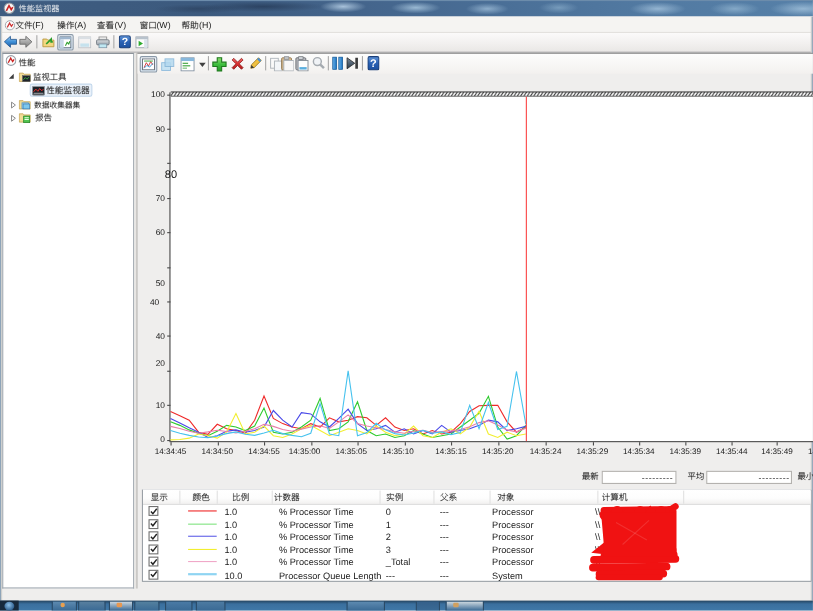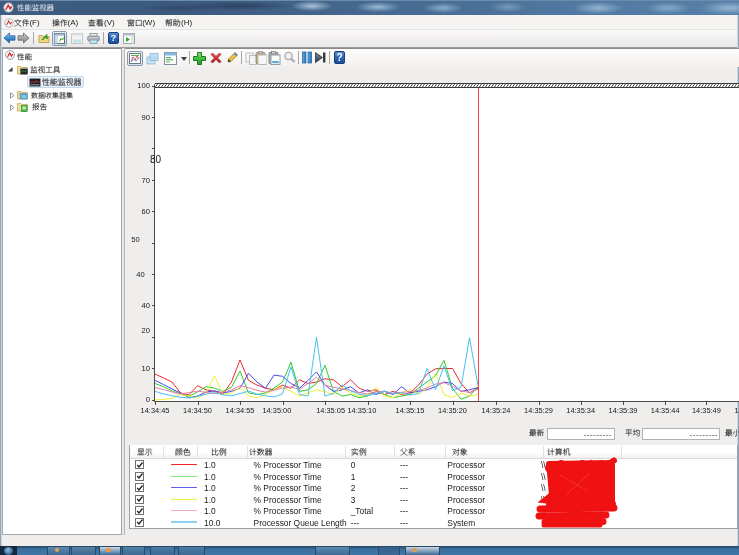--- a/index.html
+++ b/index.html
@@ -373,42 +373,42 @@
 <div class="lat" style="left:121px;top:395.3px;width:29px;text-align:right;font-size:7.6px;color:#161616">0</div>
 <div class="ab" style="left:151.5px;top:399.5px;width:3px;height:1px;background:#4a4a4a"></div>
 <div class="lat" style="left:121px;top:363.9px;width:29px;text-align:right;font-size:7.6px;color:#161616">10</div>
 <div class="ab" style="left:151.5px;top:368.1px;width:3px;height:1px;background:#4a4a4a"></div>
 <div class="lat" style="left:121px;top:326px;width:29px;text-align:right;font-size:7.6px;color:#161616">20</div>
 <div class="ab" style="left:151.5px;top:336.7px;width:3px;height:1px;background:#4a4a4a"></div>
 <div class="lat" style="left:121px;top:301.1px;width:29px;text-align:right;font-size:7.6px;color:#161616">40</div>
 <div class="ab" style="left:151.5px;top:305.3px;width:3px;height:1px;background:#4a4a4a"></div>
 <div class="lat" style="left:121px;top:269.7px;width:39px;text-align:center;font-size:7.6px;color:#161616">40</div>
 <div class="ab" style="left:151.5px;top:273.9px;width:3px;height:1px;background:#4a4a4a"></div>
-<div class="lat" style="left:121px;top:235px;width:29px;text-align:center;font-size:7.6px;color:#161616">50</div>
+<div class="lat" style="left:121px;top:253px;width:29px;text-align:right;font-size:7.6px;color:#161616">50</div>
 <div class="ab" style="left:151.5px;top:242.5px;width:3px;height:1px;background:#4a4a4a"></div>
 <div class="lat" style="left:121px;top:206.9px;width:29px;text-align:right;font-size:7.6px;color:#161616">60</div>
 <div class="ab" style="left:151.5px;top:211.1px;width:3px;height:1px;background:#4a4a4a"></div>
 <div class="lat" style="left:121px;top:175.5px;width:29px;text-align:right;font-size:7.6px;color:#161616">70</div>
 <div class="ab" style="left:151.5px;top:179.7px;width:3px;height:1px;background:#4a4a4a"></div>
 <div class="lat" style="left:121px;top:154px;width:40px;text-align:right;font-size:10px;color:#161616">80</div>
 <div class="ab" style="left:151.5px;top:148.3px;width:3px;height:1px;background:#4a4a4a"></div>
 <div class="lat" style="left:121px;top:112.7px;width:29px;text-align:right;font-size:7.6px;color:#161616">90</div>
 <div class="ab" style="left:151.5px;top:116.9px;width:3px;height:1px;background:#4a4a4a"></div>
 <div class="lat" style="left:121px;top:81.3px;width:29px;text-align:right;font-size:7.6px;color:#161616">100</div>
 <div class="ab" style="left:151.5px;top:85.5px;width:3px;height:1px;background:#4a4a4a"></div>
 <div class="ab" style="left:155.0px;top:401.5px;width:1px;height:3px;background:#4a4a4a"></div>
 <div class="lat" style="left:135.0px;top:405.5px;width:40px;text-align:center;font-size:7.4px;color:#161616">14:34:45</div>
 <div class="ab" style="left:197.5px;top:401.5px;width:1px;height:3px;background:#4a4a4a"></div>
 <div class="lat" style="left:177.5px;top:405.5px;width:40px;text-align:center;font-size:7.4px;color:#161616">14:34:50</div>
 <div class="ab" style="left:240.0px;top:401.5px;width:1px;height:3px;background:#4a4a4a"></div>
 <div class="lat" style="left:220.0px;top:405.5px;width:40px;text-align:center;font-size:7.4px;color:#161616">14:34:55</div>
 <div class="ab" style="left:282.5px;top:401.5px;width:1px;height:3px;background:#4a4a4a"></div>
 <div class="lat" style="left:262.5px;top:405.5px;width:40px;text-align:left;font-size:7.4px;color:#161616">14:35:00</div>
 <div class="ab" style="left:325.0px;top:401.5px;width:1px;height:3px;background:#4a4a4a"></div>
-<div class="lat" style="left:305.0px;top:405.5px;width:40px;text-align:right;font-size:7.4px;color:#161616">14:35:05</div>
+<div class="lat" style="left:305.0px;top:405.5px;width:40px;text-align:left;font-size:7.4px;color:#161616">14:35:05</div>
 <div class="ab" style="left:367.5px;top:401.5px;width:1px;height:3px;background:#4a4a4a"></div>
 <div class="lat" style="left:347.5px;top:405.5px;width:40px;font-size:7.4px;color:#161616">14:35:10</div>
 <div class="ab" style="left:410.0px;top:401.5px;width:1px;height:3px;background:#4a4a4a"></div>
 <div class="lat" style="left:390.0px;top:405.5px;width:40px;text-align:center;font-size:7.4px;color:#161616">14:35:15</div>
 <div class="ab" style="left:452.5px;top:401.5px;width:1px;height:3px;background:#4a4a4a"></div>
 <div class="lat" style="left:432.5px;top:405.5px;width:40px;text-align:center;font-size:7.4px;color:#161616">14:35:20</div>
 <div class="ab" style="left:496.0px;top:401.5px;width:1px;height:3px;background:#4a4a4a"></div>
 <div class="lat" style="left:476.0px;top:405.5px;width:40px;text-align:center;font-size:7.4px;color:#161616">14:35:24</div>
 <div class="ab" style="left:538.5px;top:401.5px;width:1px;height:3px;background:#4a4a4a"></div>
 <div class="lat" style="left:518.5px;top:405.5px;width:40px;text-align:center;font-size:7.4px;color:#161616">14:35:29</div>

